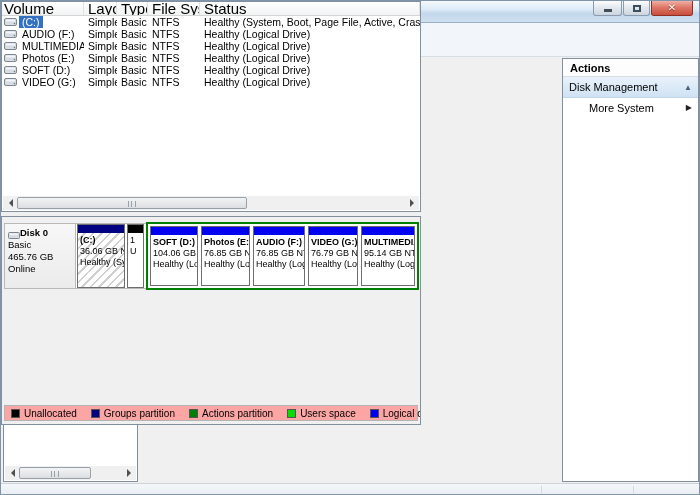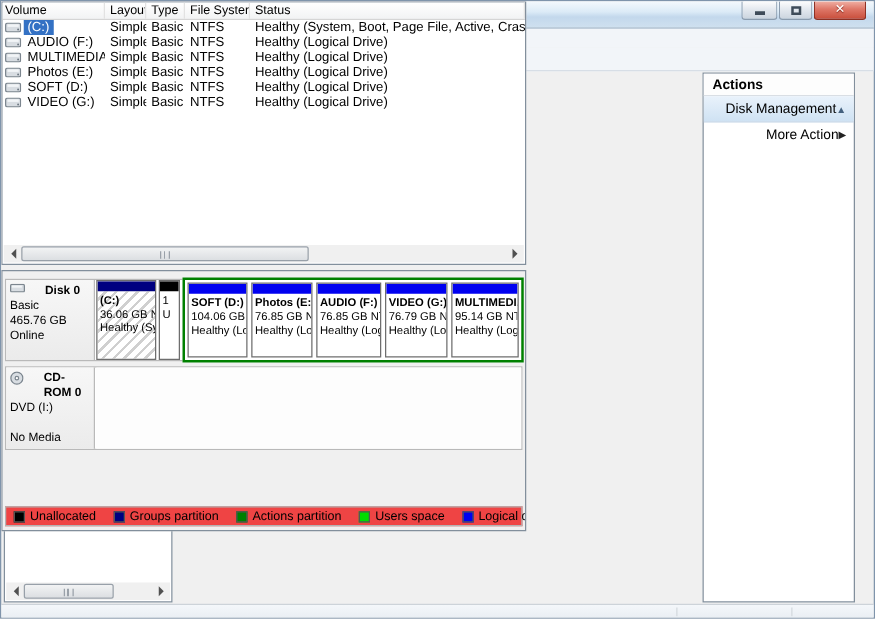--- a/index.html
+++ b/index.html
@@ -24,69 +24,69 @@
   .menu-item{padding:0 8px;cursor:default;}
   .toolbar{position:absolute;left:0;top:37px;right:0;height:19px;background:#f2f5f9;border-bottom:1px solid #d7dee6;
     display:flex;align-items:center;padding-left:3px;}
   .tb{width:19px;height:17px;display:flex;align-items:center;justify-content:center;border:1px solid transparent;border-radius:2px;}
   .tb.framed{border:1px solid #7f9db9;background:linear-gradient(#eef5fc,#d8e7f6);}
   .tsep{width:1px;height:14px;background:#c6ccd3;margin:0 3px;}
   
   .pane{position:absolute;background:#fff;border:1px solid #828f9c;}
   .tree-pane{left:2px;top:57px;width:135px;height:424px;overflow:hidden;}
   .center-pane{left:139px;top:57px;width:420px;height:424px;background:#f0f0f0;border:none;}
-  .actions-pane{left:561px;top:57px;width:122px;height:424px;text-align:right;}
+  .actions-pane{left:561px;top:57px;width:137px;height:424px;}
   
   .titem{display:flex;align-items:center;height:15px;white-space:nowrap;}
   .tarrow{width:11px;flex:0 0 11px;text-align:center;font-size:8px;line-height:15px;}
   .tarrow.exp{color:#3c3c3c;}.tarrow.col{color:#8f8f8f;}
   .ticon{width:16px;flex:0 0 16px;display:flex;align-items:center;justify-content:center;}
   .tlabel{padding:0 3px 0 2px;}
   .tcontent{display:flex;align-items:center;height:15px;}
   .tcontent.selected{background:linear-gradient(#f7f7f7,#e2e2e2);border:1px solid #d4d4d4;border-radius:2px;}
   .ind1{padding-left:6px;}.ind2{padding-left:27px;}
   
   .hscroll{position:absolute;left:1px;right:1px;bottom:1px;height:14px;background:#f0f0f0;display:flex;align-items:center;}
   .sbtn{width:14px;height:14px;flex:0 0 14px;display:flex;align-items:center;justify-content:center;}
   .arrL{width:0;height:0;border:4px solid transparent;border-right-color:#505050;margin-left:-3px;}
   .arrR{width:0;height:0;border:4px solid transparent;border-left-color:#505050;margin-right:-3px;}
   .thumb{height:12px;border:1px solid #98a0a9;border-radius:2px;background:linear-gradient(#f2f3f4,#dcdfe2);position:relative;}
   .thumb::after{content:"";position:absolute;left:50%;top:3px;width:6px;height:6px;margin-left:-4px;
     border-left:1px solid #9aa1a9;border-right:1px solid #9aa1a9;background:linear-gradient(90deg,transparent 2px,#9aa1a9 2px,#9aa1a9 3px,transparent 3px);}
   
   .list-view{position:absolute;left:0;top:0;width:420px;height:211px;background:#fff;border:1px solid #828f9c;overflow:hidden;}
   .lheader{display:flex;height:14px;background:linear-gradient(#ffffff,#f2f3f4);border-bottom:1px solid #d5d5d5;}
-  .hcell{padding:0 4px;border-right:1px solid #e2e2e2;font-size:10px;display:flex;align-items:center;white-space:nowrap;overflow:hidden;}
+  .hcell{padding:0 4px;border-right:1px solid #e2e2e2;font-size:15px;display:flex;align-items:center;white-space:nowrap;overflow:hidden;}
   .lrow{display:flex;height:12px;align-items:center;white-space:nowrap;}
   .lcell{padding:0 4px;font-size:10.5px;overflow:hidden;white-space:nowrap;flex-shrink:0;}
   .c0{width:82px;display:flex;align-items:center;padding:0 2px;}
   .c1{width:33px;}.c2{width:31px;}.c3{width:52px;}.c4{flex:1 1 auto;min-width:0;}
   .vname{padding:0 3px;margin-left:2px;}
   .vname.sel{background:#3371c4;color:#fff;}
   .drive-ico{flex:0 0 13px;}
   
   .splitter{position:absolute;left:0;top:211px;width:420px;height:4px;background:#f0f0f0;}
   .graph-view{position:absolute;left:0;top:215px;width:420px;height:209px;background:#f0f0f0;border:1px solid #828f9c;overflow:hidden;}
   .disk-row{position:absolute;left:2px;width:414px;background:#fff;border:1px solid #b9b9b9;}
   .row-disk0{top:6px;height:66px;}
   .row-cdrom{top:76px;height:67px;}
   .disk-label{position:absolute;left:0;top:0;bottom:0;width:71px;background:linear-gradient(#f7f7f7,#ebebeb);
     border-right:1px solid #b9b9b9;padding:3px 2px 0 3px;font-size:9.5px;line-height:12px;overflow:hidden;}
-  .disk-label .dname{font-weight:bold;display:flex;align-items:flex-start;gap:16px;}
+  .disk-label .dname{font-weight:bold;display:flex;align-items:flex-end;gap:0;}
   .part{position:absolute;top:0;bottom:0;border:1px solid #6e6e6e;background:#fff;overflow:hidden;font-size:9px;line-height:11px;}
   .pbar{height:8px;width:100%;}
   .ptxt{padding:2px 2px 0 2px;white-space:nowrap;overflow:hidden;}
   .ptxt .pl1{font-weight:bold;}
   .part.hatch .pbody{position:absolute;left:0;right:0;top:8px;bottom:0;
     background:repeating-linear-gradient(135deg,rgba(255,255,255,0) 0 4px,rgba(150,150,150,.45) 4px 6px);}
   .ext-group{position:absolute;top:-2px;bottom:-2px;border:2px solid #008000;background:#fff;display:flex;gap:3px;padding:2px;}
   .ext-group .part{position:relative;top:0;bottom:0;flex:0 0 auto;}
   .cd-content{position:absolute;left:72px;right:0;top:0;bottom:0;background:#fdfdfd;}
   
-  .legend{position:absolute;left:2px;right:2px;bottom:3px;height:16px;background:#ef4444;border:1px solid #b3b3b3;
+  .legend{position:absolute;left:2px;right:2px;bottom:3px;height:16px;background:#fca5a5;border:1px solid #b3b3b3;
     display:flex;align-items:center;padding-left:6px;gap:14px;}
   .litem{display:flex;align-items:center;gap:4px;font-size:10px;white-space:nowrap;}
   .lsq{width:9px;height:9px;border:1px solid #555;}
   
   .ahdr{height:18px;border-bottom:1px solid #d9dee4;display:flex;align-items:center;padding-left:7px;font-weight:bold;background:#fdfdfd;}
   .agroup{height:21px;background:linear-gradient(#e9f2fb,#cfe2f3);border-bottom:1px solid #c2d4e6;
     display:flex;align-items:center;padding:0 6px;}
   .agroup .gl{flex:1;}
   .acollapse{font-size:8px;color:#44617e;}
   .amore{height:19px;display:flex;align-items:center;padding:0 6px 0 26px;}
@@ -547,37 +547,20 @@
             <div class="pbar" style="background: rgb(0, 0, 240);"></div>
             <div class="ptxt">
               <div class="pl1">MULTIMEDIA</div>
               <div>95.14 GB NTFS</div>
               <div>Healthy (Logical</div>
             </div>
           </div>
         </div>
       </div>
 
-      <div class="disk-row row-cdrom">
-        <div class="disk-label">
-          <div class="dname">
-              <span>
-                <svg width="11" height="11" viewBox="0 0 11 11">
-                  <circle cx="5.5" cy="5.5" r="4.8" fill="#d8dde2" stroke="#7c868f"></circle>
-                  <circle cx="5.5" cy="5.5" r="1.4" fill="#fff" stroke="#7c868f"></circle>
-                </svg>
-              </span>
-              <span>CD-ROM 0</span>
-            </div>
-          <div>DVD (I:)</div>
-          <div>&nbsp;</div>
-          <div>No Media</div>
-        </div>
-        <div class="cd-content"></div>
-      </div>
 
       <div class="legend">
         <span class="litem">
             <span class="lsq" style="background: rgb(0, 0, 0);"></span>
             <span>Unallocated</span>
           </span>
         <span class="litem">
             <span class="lsq" style="background: rgb(0, 0, 128);"></span>
             <span>Groups partition</span>
           </span>
@@ -597,21 +580,21 @@
     </div>
   </div>
 
   <div class="pane actions-pane">
     <div class="ahdr">Actions</div>
     <div class="agroup">
       <span class="gl">Disk Management</span>
       <span class="acollapse">▲</span>
     </div>
     <div class="amore">
-      <span class="ml">More Action</span>
+      <span class="ml">More System</span>
       <span class="aarrow">▶</span>
     </div>
   </div>
 
   <div class="statusbar">
     <span class="ssep" style="left:540px;"></span>
     <span class="ssep" style="left:632px;"></span>
   </div>
 
 </div>

